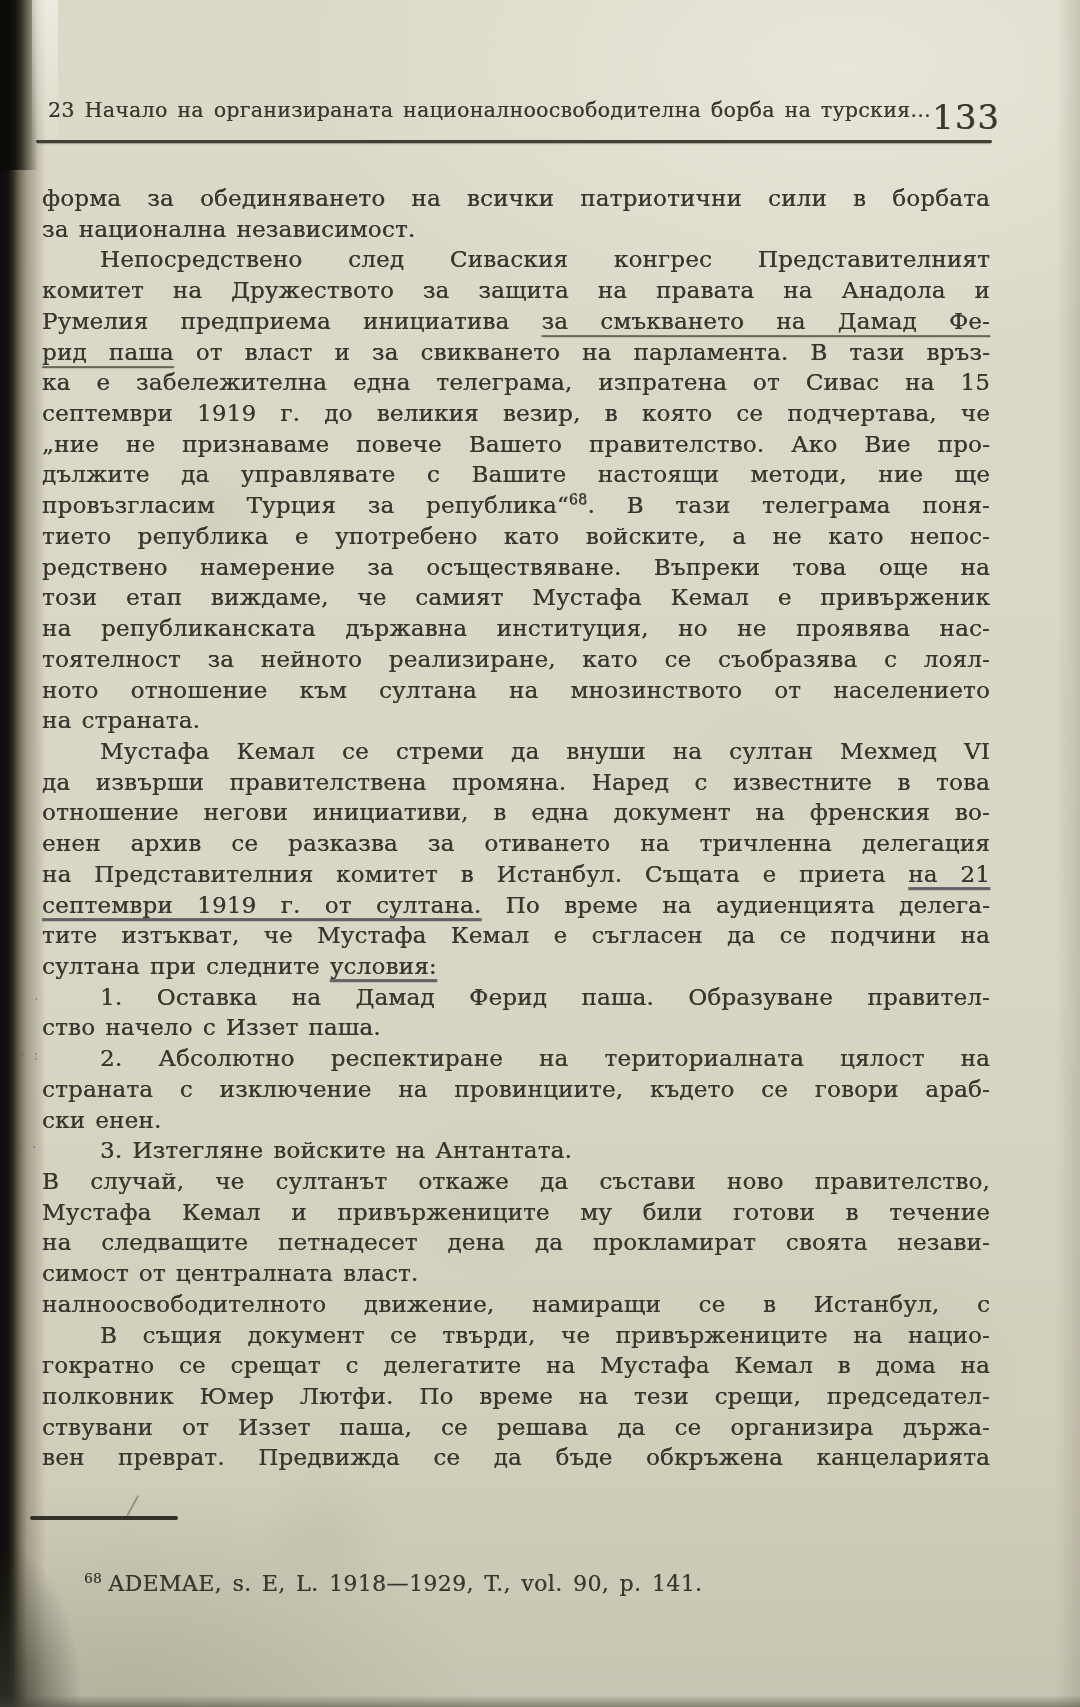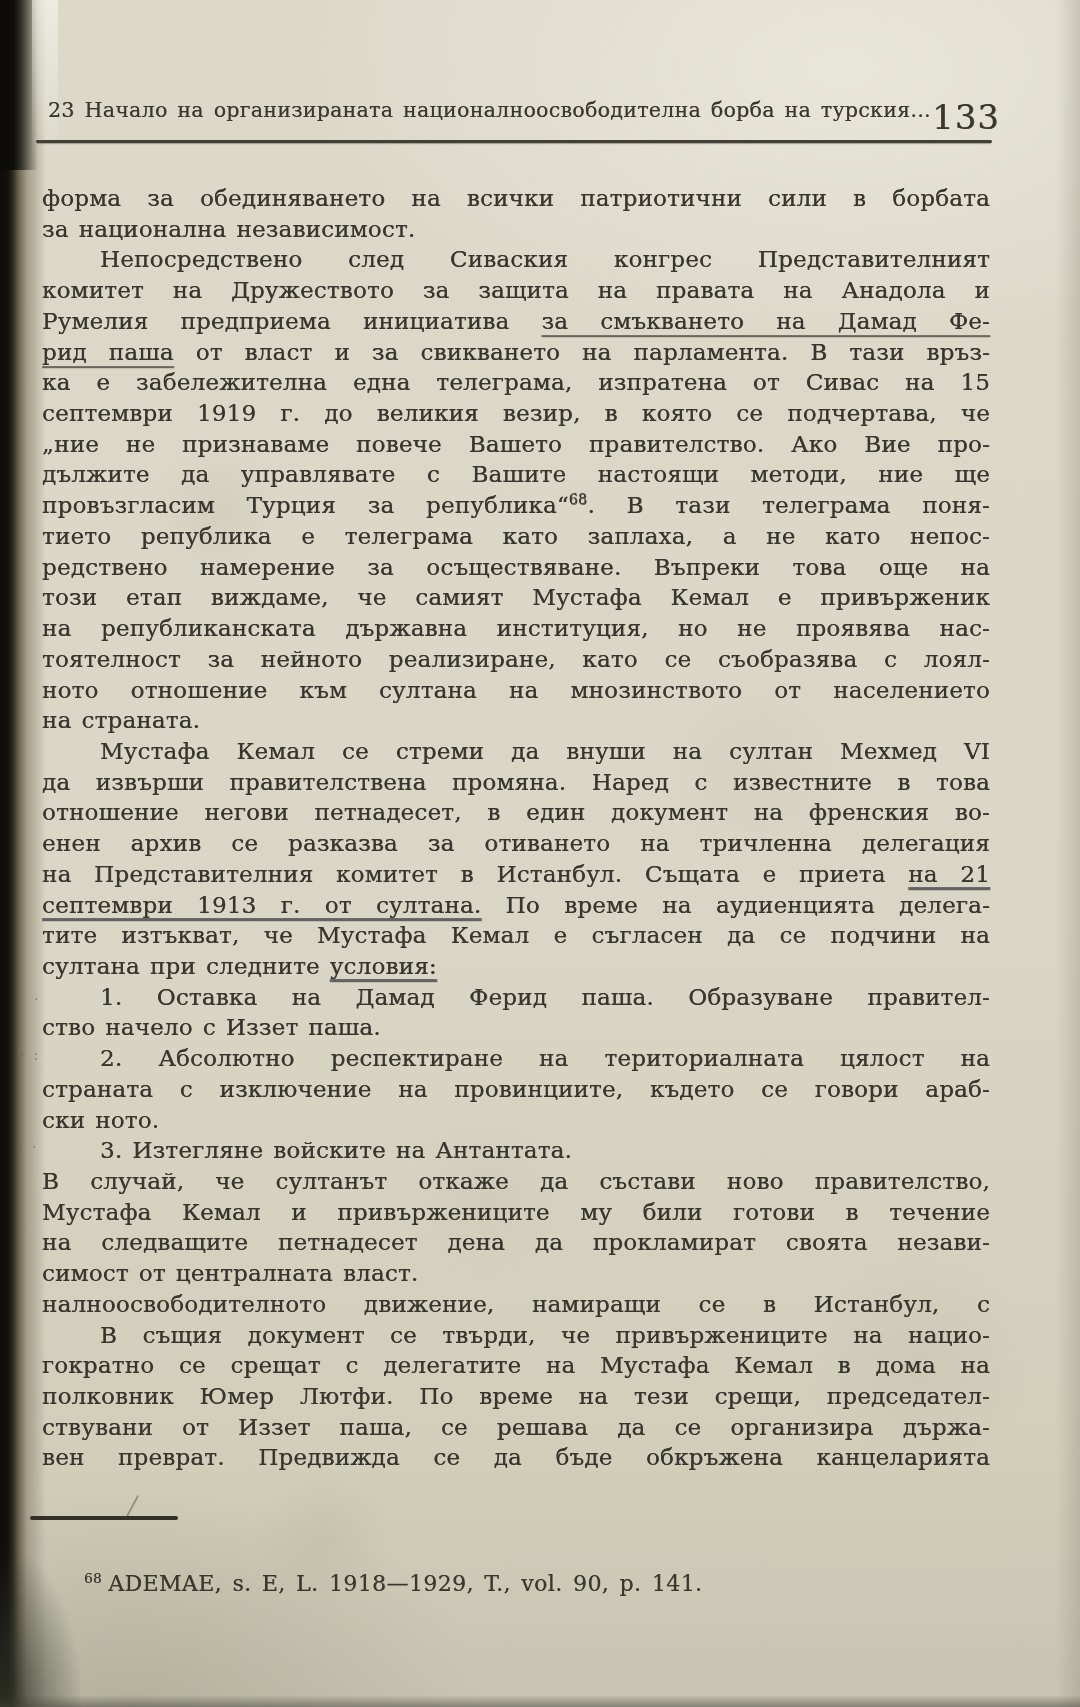--- a/index.html
+++ b/index.html
@@ -136,40 +136,40 @@
       <div class="line"><span>за национална независимост.</span></div>
       <div class="line just ind"><span>Непосредствено след Сиваския конгрес Представителният</span></div>
       <div class="line just"><span>комитет на Дружеството за защита на правата на Анадола и</span></div>
       <div class="line just"><span>Румелия предприема инициатива </span><span class="u-faint">за смъкването на Дамад Фе-</span></div>
       <div class="line just"><span class="u-faint">рид паша</span><span> от власт и за свикването на парламента. В тази връз-</span></div>
       <div class="line just"><span>ка е забележителна една телеграма, изпратена от Сивас на 15</span></div>
       <div class="line just"><span>септември 1919 г. до великия везир, в която се подчертава, че</span></div>
       <div class="line just"><span>„ние не признаваме повече Вашето правителство. Ако Вие про-</span></div>
       <div class="line just"><span>дължите да управлявате с Вашите настоящи методи, ние ще</span></div>
       <div class="line just"><span>провъзгласим Турция за </span><span class="u-strong">република“</span><sup>68</sup><span>. В тази телеграма поня-</span></div>
-      <div class="line just"><span>тието република е телеграма като заплаха, а не като непос-</span></div>
+      <div class="line just"><span>тието република е употребено като войските, а не като непос-</span></div>
       <div class="line just"><span>редствено намерение за осъществяване. Въпреки това още на</span></div>
       <div class="line just"><span>този етап виждаме, че самият Мустафа Кемал е привърженик</span></div>
       <div class="line just"><span>на републиканската държавна институция, но не проявява нас-</span></div>
       <div class="line just"><span>тоятелност за нейното реализиране, като се съобразява с лоял-</span></div>
       <div class="line just"><span>ното отношение към султана на мнозинството от населението</span></div>
       <div class="line"><span>на страната.</span></div>
       <div class="line just ind"><span>Мустафа Кемал се стреми да внуши на султан Мехмед VI</span></div>
       <div class="line just"><span>да извърши правителствена промяна. Наред с известните в това</span></div>
-      <div class="line just"><span>отношение негови петнадесет, в един документ на френския во-</span></div>
+      <div class="line just"><span>отношение негови инициативи, в една документ на френския во-</span></div>
       <div class="line just"><span>енен архив се разказва за отиването на тричленна делегация</span></div>
       <div class="line just"><span>на Представителния комитет в Истанбул. Същата е приета </span><span class="u-pencil">на 21</span></div>
-      <div class="line just"><span class="u-pencil">септември 1913 г. от султана.</span><span> По време на аудиенцията делега-</span></div>
+      <div class="line just"><span class="u-pencil">септември 1919 г. от султана.</span><span> По време на аудиенцията делега-</span></div>
       <div class="line just"><span>тите изтъкват, че Мустафа Кемал е съгласен да се подчини на</span></div>
       <div class="line"><span>султана при следните </span><span class="u-pencil">условия:</span></div>
       <div class="line just ind"><span>1. Оставка на Дамад Ферид паша. Образуване правител-</span></div>
       <div class="line"><span>ство начело с Иззет паша.</span></div>
       <div class="line just ind"><span>2. Абсолютно респектиране на териториалната цялост на</span></div>
       <div class="line just"><span>страната с изключение на провинциите, където се говори араб-</span></div>
-      <div class="line"><span>ски ното.</span></div>
+      <div class="line"><span>ски енен.</span></div>
       <div class="line ind"><span>3. Изтегляне войските на Антантата.</span></div>
       <div class="line just"><span>В случай, че султанът откаже да състави ново правителство,</span></div>
       <div class="line just"><span>Мустафа Кемал и привържениците му били готови в течение</span></div>
       <div class="line just"><span>на следващите петнадесет дена да прокламират своята незави-</span></div>
       <div class="line"><span>симост от централната власт.</span></div>
       <div class="line just"><span>налноосвободителното движение, намиращи се в Истанбул, с</span></div>
       <div class="line just ind"><span>В същия документ се твърди, че привържениците на нацио-</span></div>
       <div class="line just"><span>гократно се срещат с делегатите на Мустафа Кемал в дома на</span></div>
       <div class="line just"><span>полковник Юмер Лютфи. По време на тези срещи, председател-</span></div>
       <div class="line just"><span>ствувани от Иззет паша, се решава да се организира държа-</span></div>

